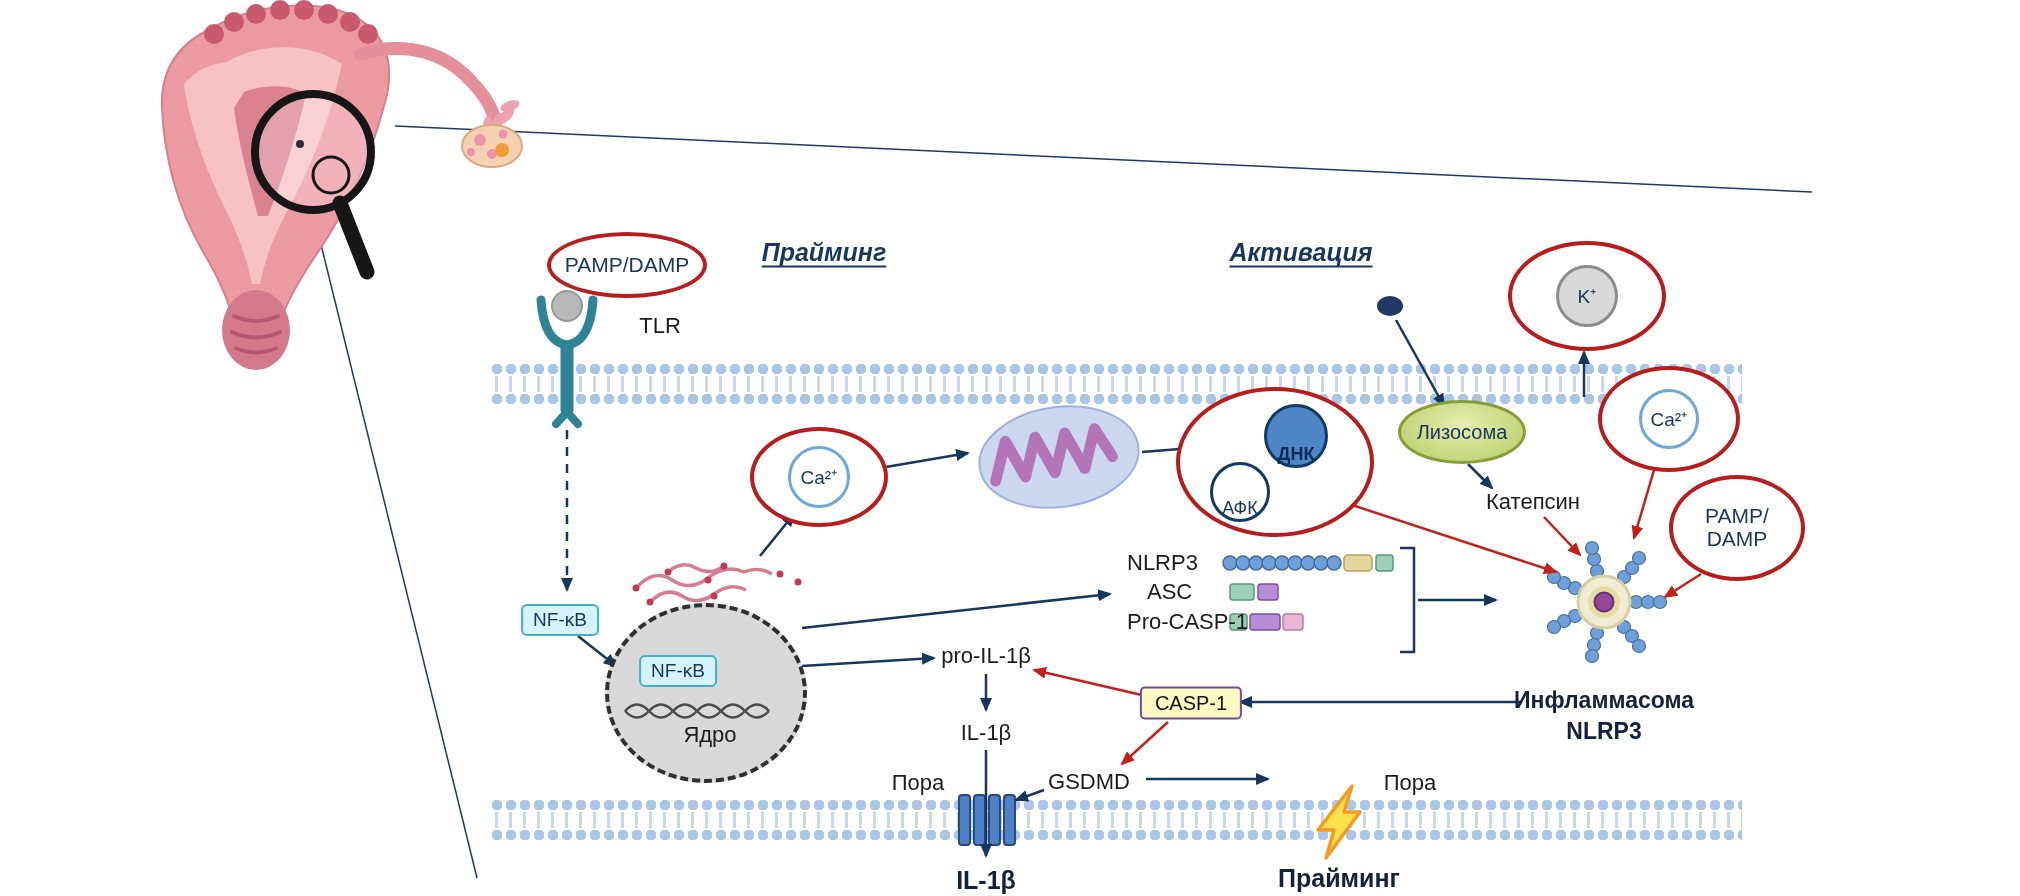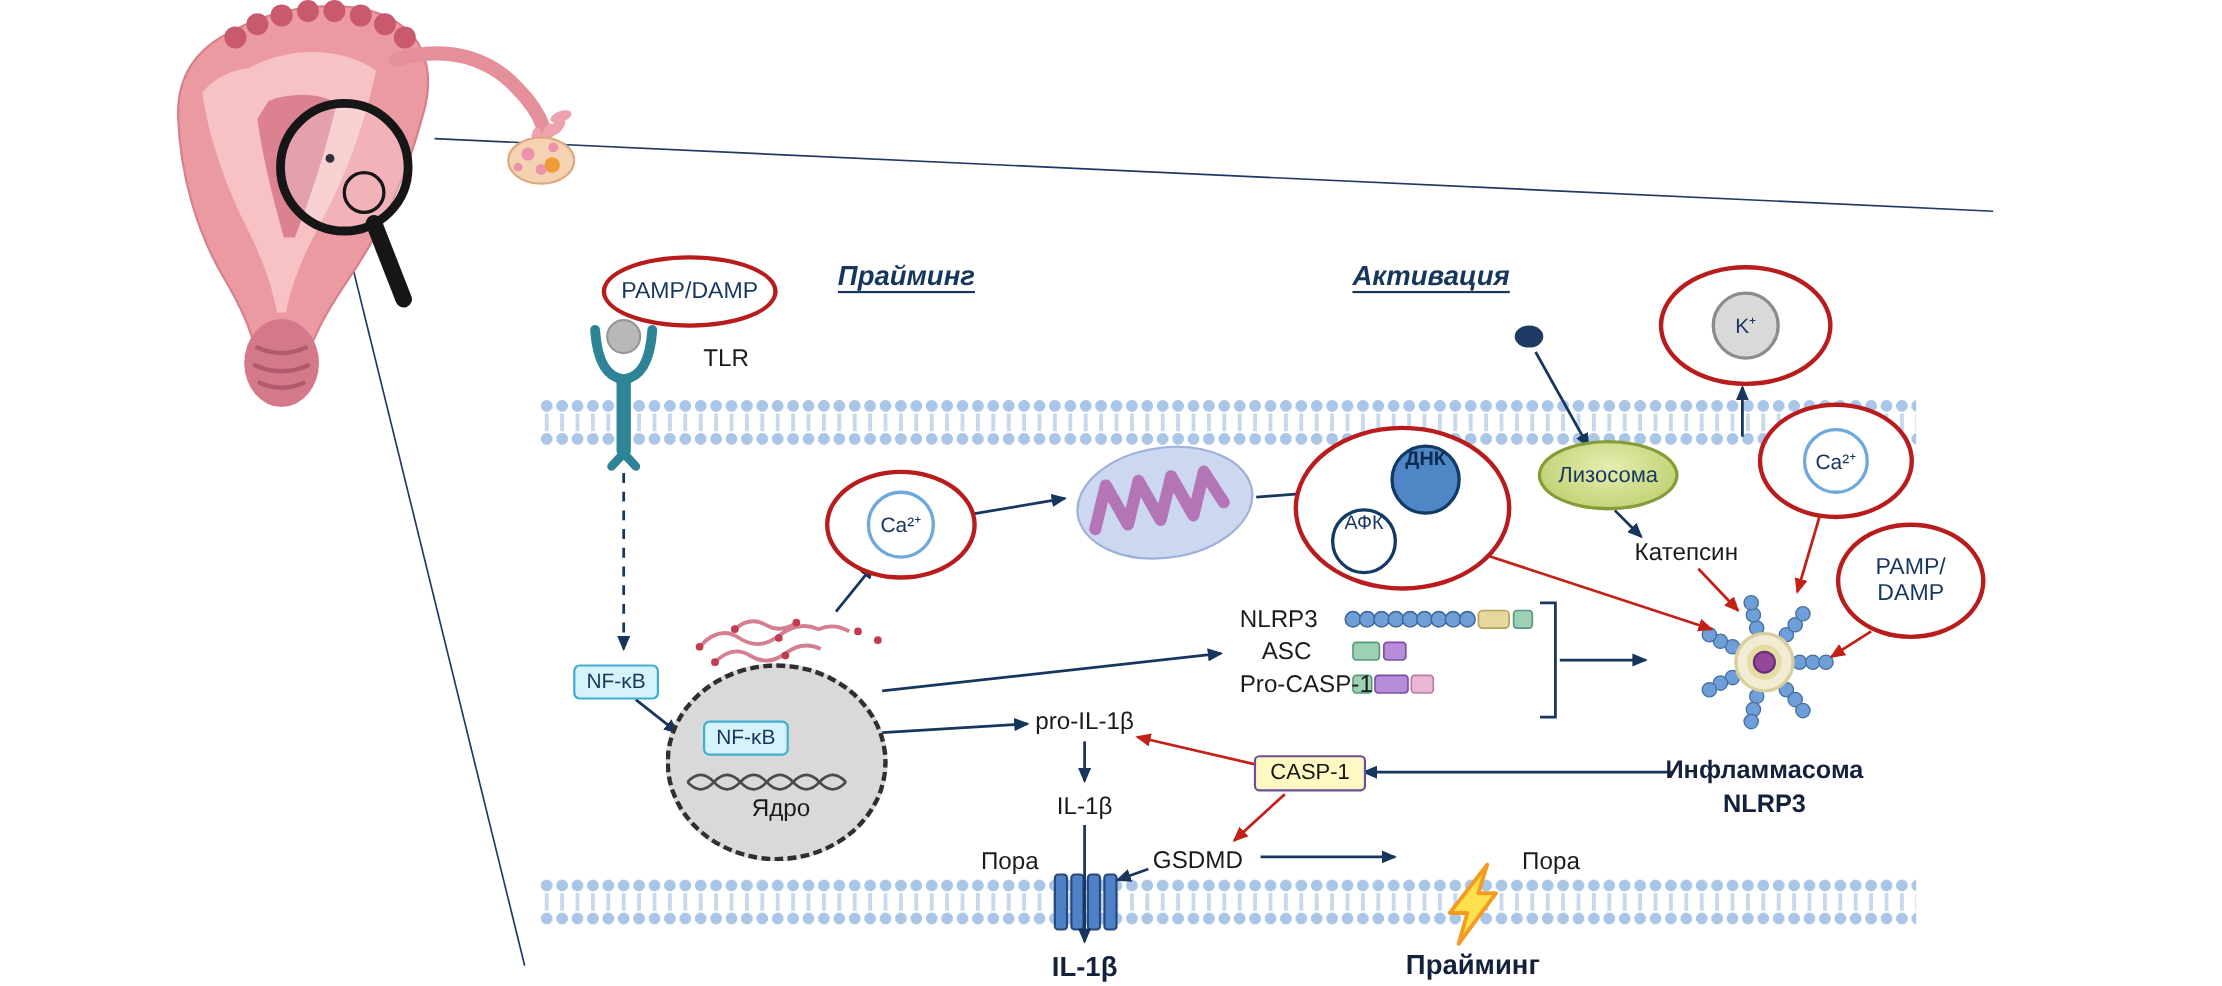--- a/index.html
+++ b/index.html
@@ -38,21 +38,21 @@
             border-radius:6px;padding:3px 10px;font-size:19px;color:#17365d;z-index:4;white-space:nowrap;}
   .casp-box{position:absolute;transform:translate(-50%,-50%);background:#fef9c3;border:2.5px solid #6f4d99;
             border-radius:5px;padding:3px 13px;font-size:20px;color:#141414;z-index:3;white-space:nowrap;}
   .nucleus{position:absolute;left:605px;top:603px;width:194px;height:172px;background:#d9d9d9;
            border:4px dashed #2f2f2f;border-radius:50%;z-index:3;}
   .lysosome{position:absolute;transform:translate(-50%,-50%);border-radius:50%;z-index:3;
             background:radial-gradient(ellipse at 50% 38%, #e6eeb2, #b7cb63);
             border:3px solid #859c38;display:flex;align-items:center;justify-content:center;
             color:#17365d;font-size:20px;}
   .solid-circle{position:absolute;transform:translate(-50%,-50%);border-radius:50%;z-index:4;
-                display:flex;align-items:flex-start;justify-content:center;font-size:18px;}
+                display:flex;align-items:flex-end;justify-content:center;font-size:18px;}
 </style>
 </head>
 <body>
 
 <div class="canvas">
 
   <div class="membrane membrane-top"></div>
   <div class="membrane membrane-bottom"></div>
 
   <svg class="art" width="2020" height="896" viewBox="0 0 2020 896">

